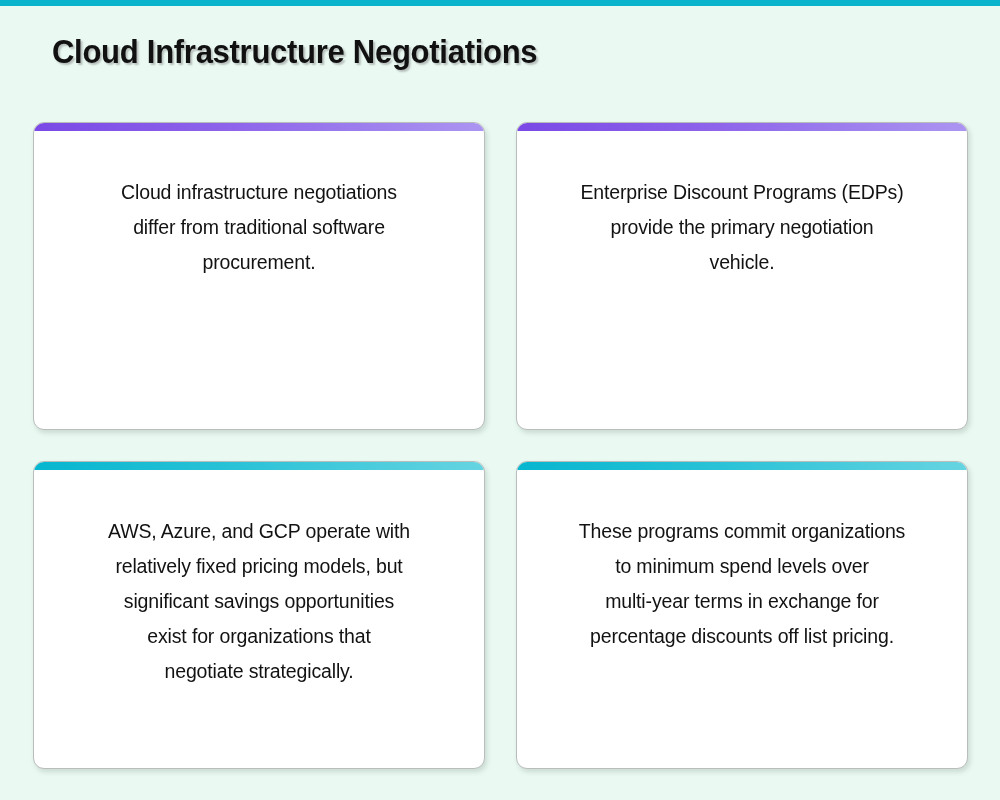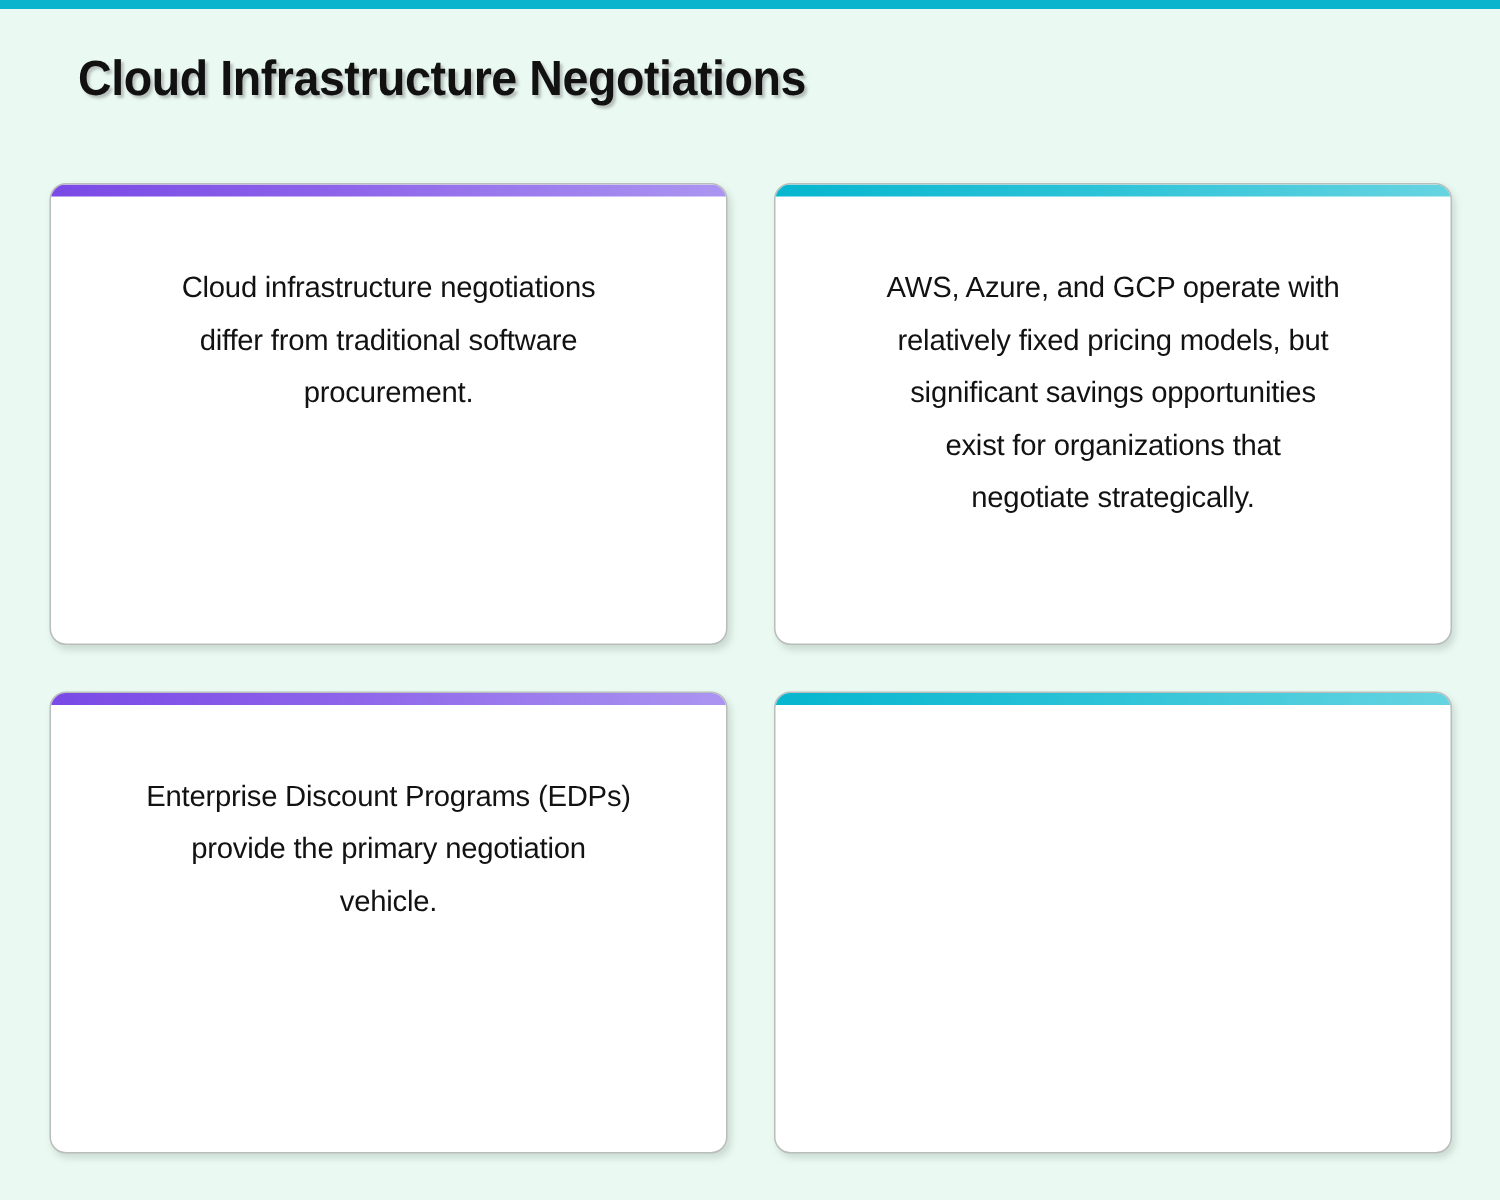--- a/index.html
+++ b/index.html
@@ -98,33 +98,37 @@
 
 <div id="card-grid">
 
   <div class="card accent-purple">
     <div class="card-accent"></div>
     <div class="card-text">Cloud infrastructure negotiations
 differ from traditional software
 procurement.</div>
   </div>
 
+  <div class="card accent-purple">
+    <div class="card-accent"></div>
+    <div class="card-text">Enterprise Discount Programs (EDPs)
+provide the primary negotiation
+vehicle.</div>
+  </div>
+
   <div class="card accent-cyan">
     <div class="card-accent"></div>
     <div class="card-text">AWS, Azure, and GCP operate with
 relatively fixed pricing models, but
 significant savings opportunities
 exist for organizations that
 negotiate strategically.</div>
   </div>
 
-  <div class="card accent-purple">
-    <div class="card-accent"></div>
-    <div class="card-text">Enterprise Discount Programs (EDPs)
-provide the primary negotiation
-vehicle.</div>
-  </div>
-
   <div class="card accent-cyan">
     <div class="card-accent"></div>
+    <div class="card-text">These programs commit organizations
+to minimum spend levels over
+multi-year terms in exchange for
+percentage discounts off list pricing.</div>
   </div>
 
 </div>
 
 </body></html>

